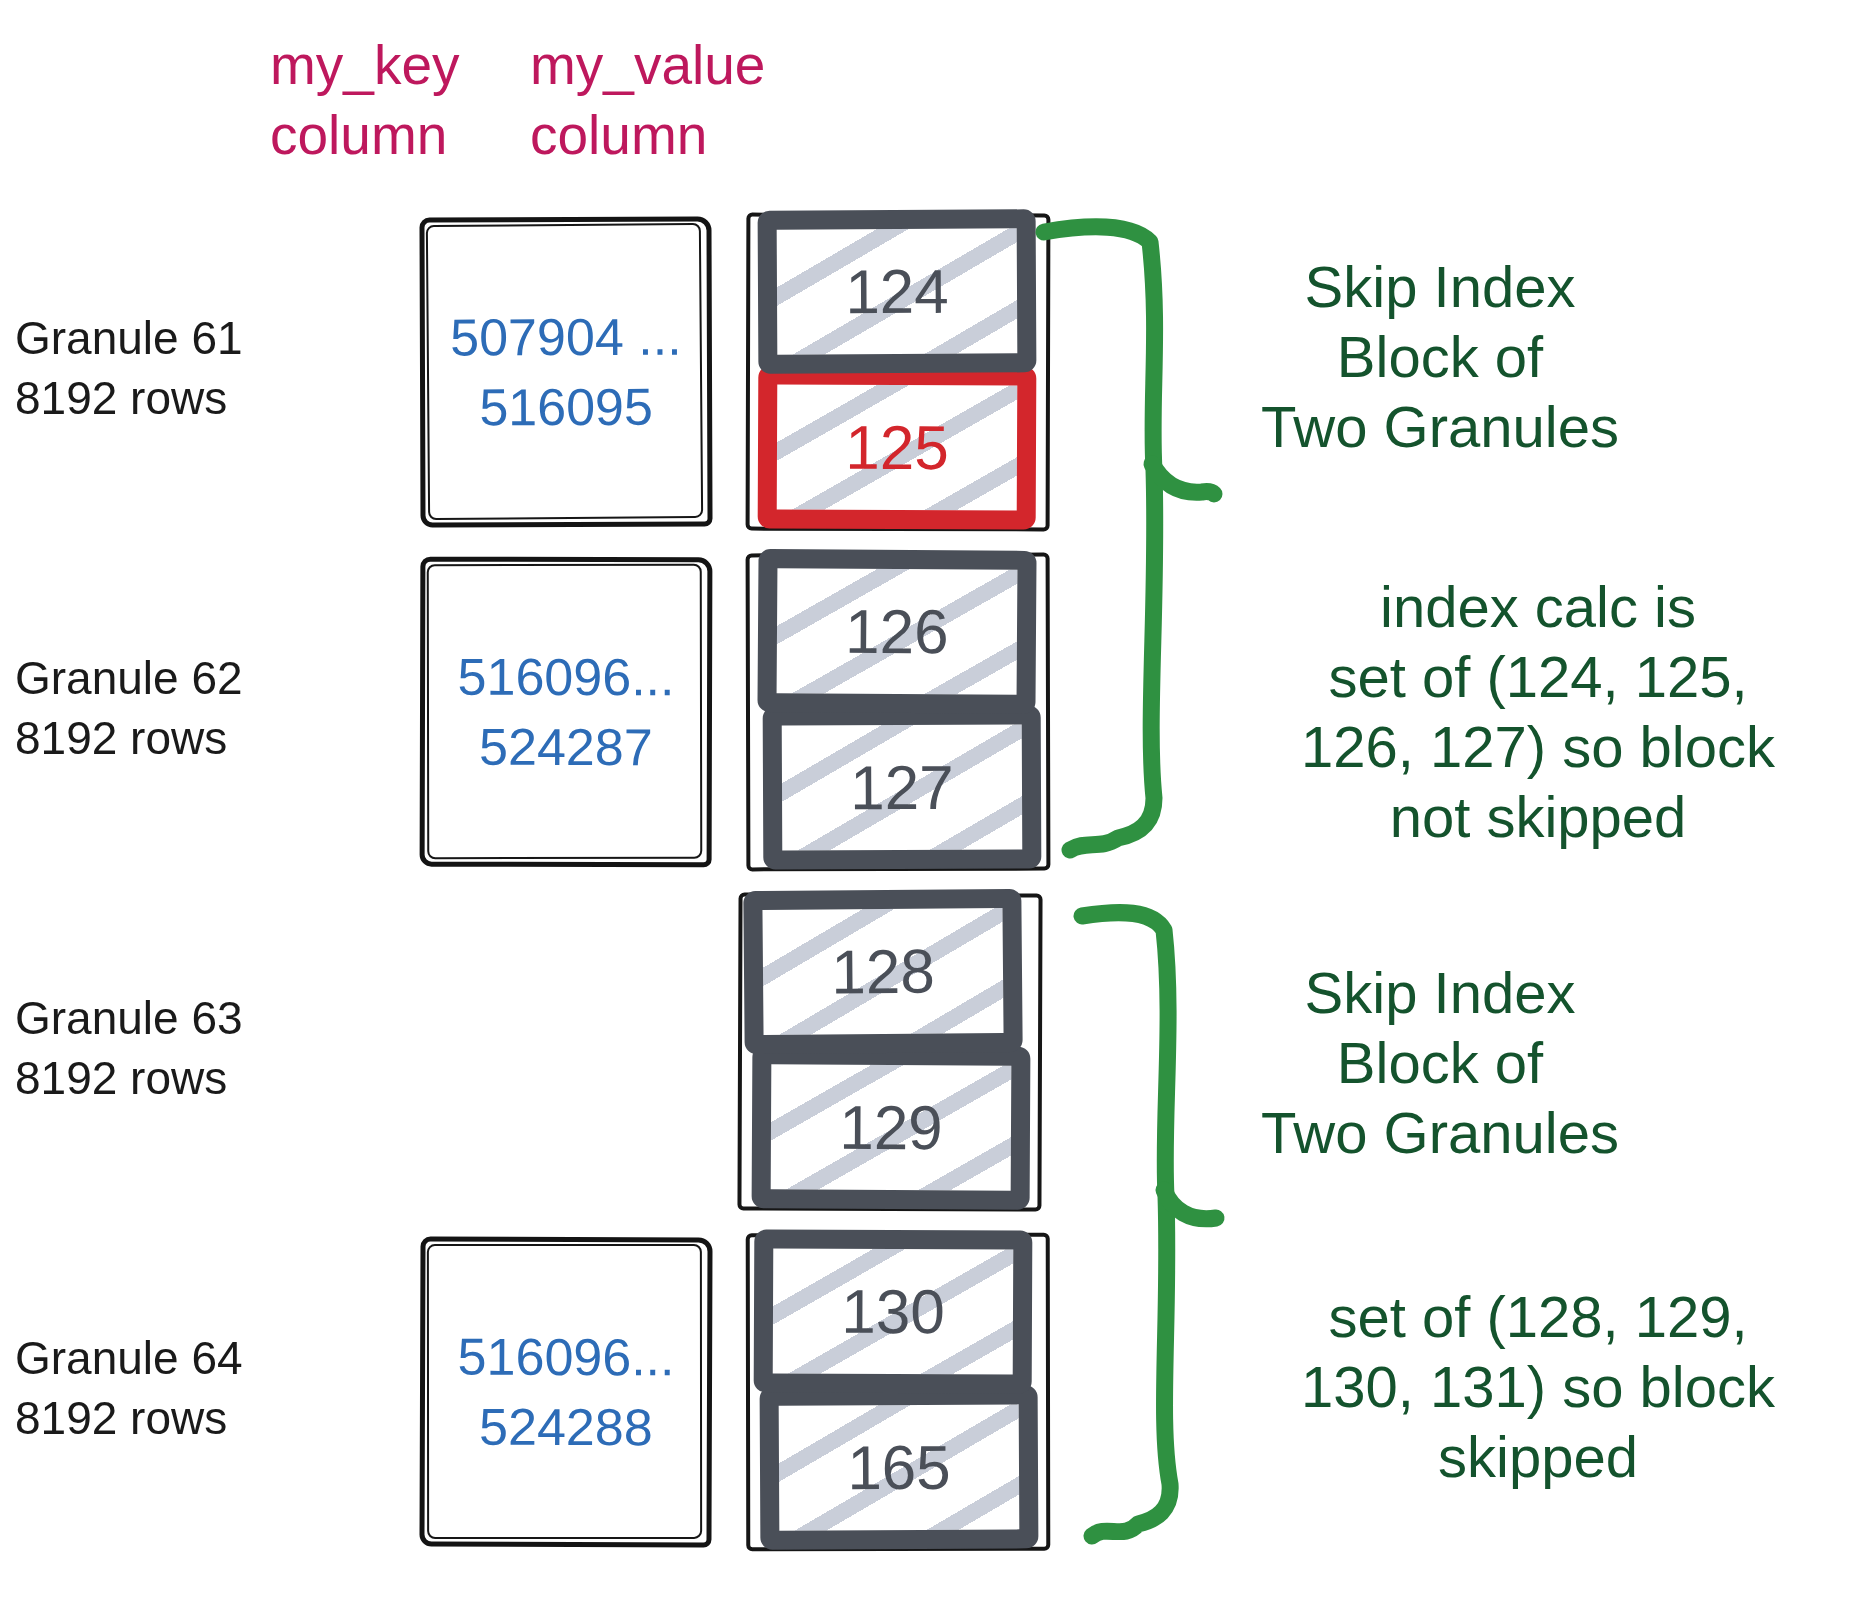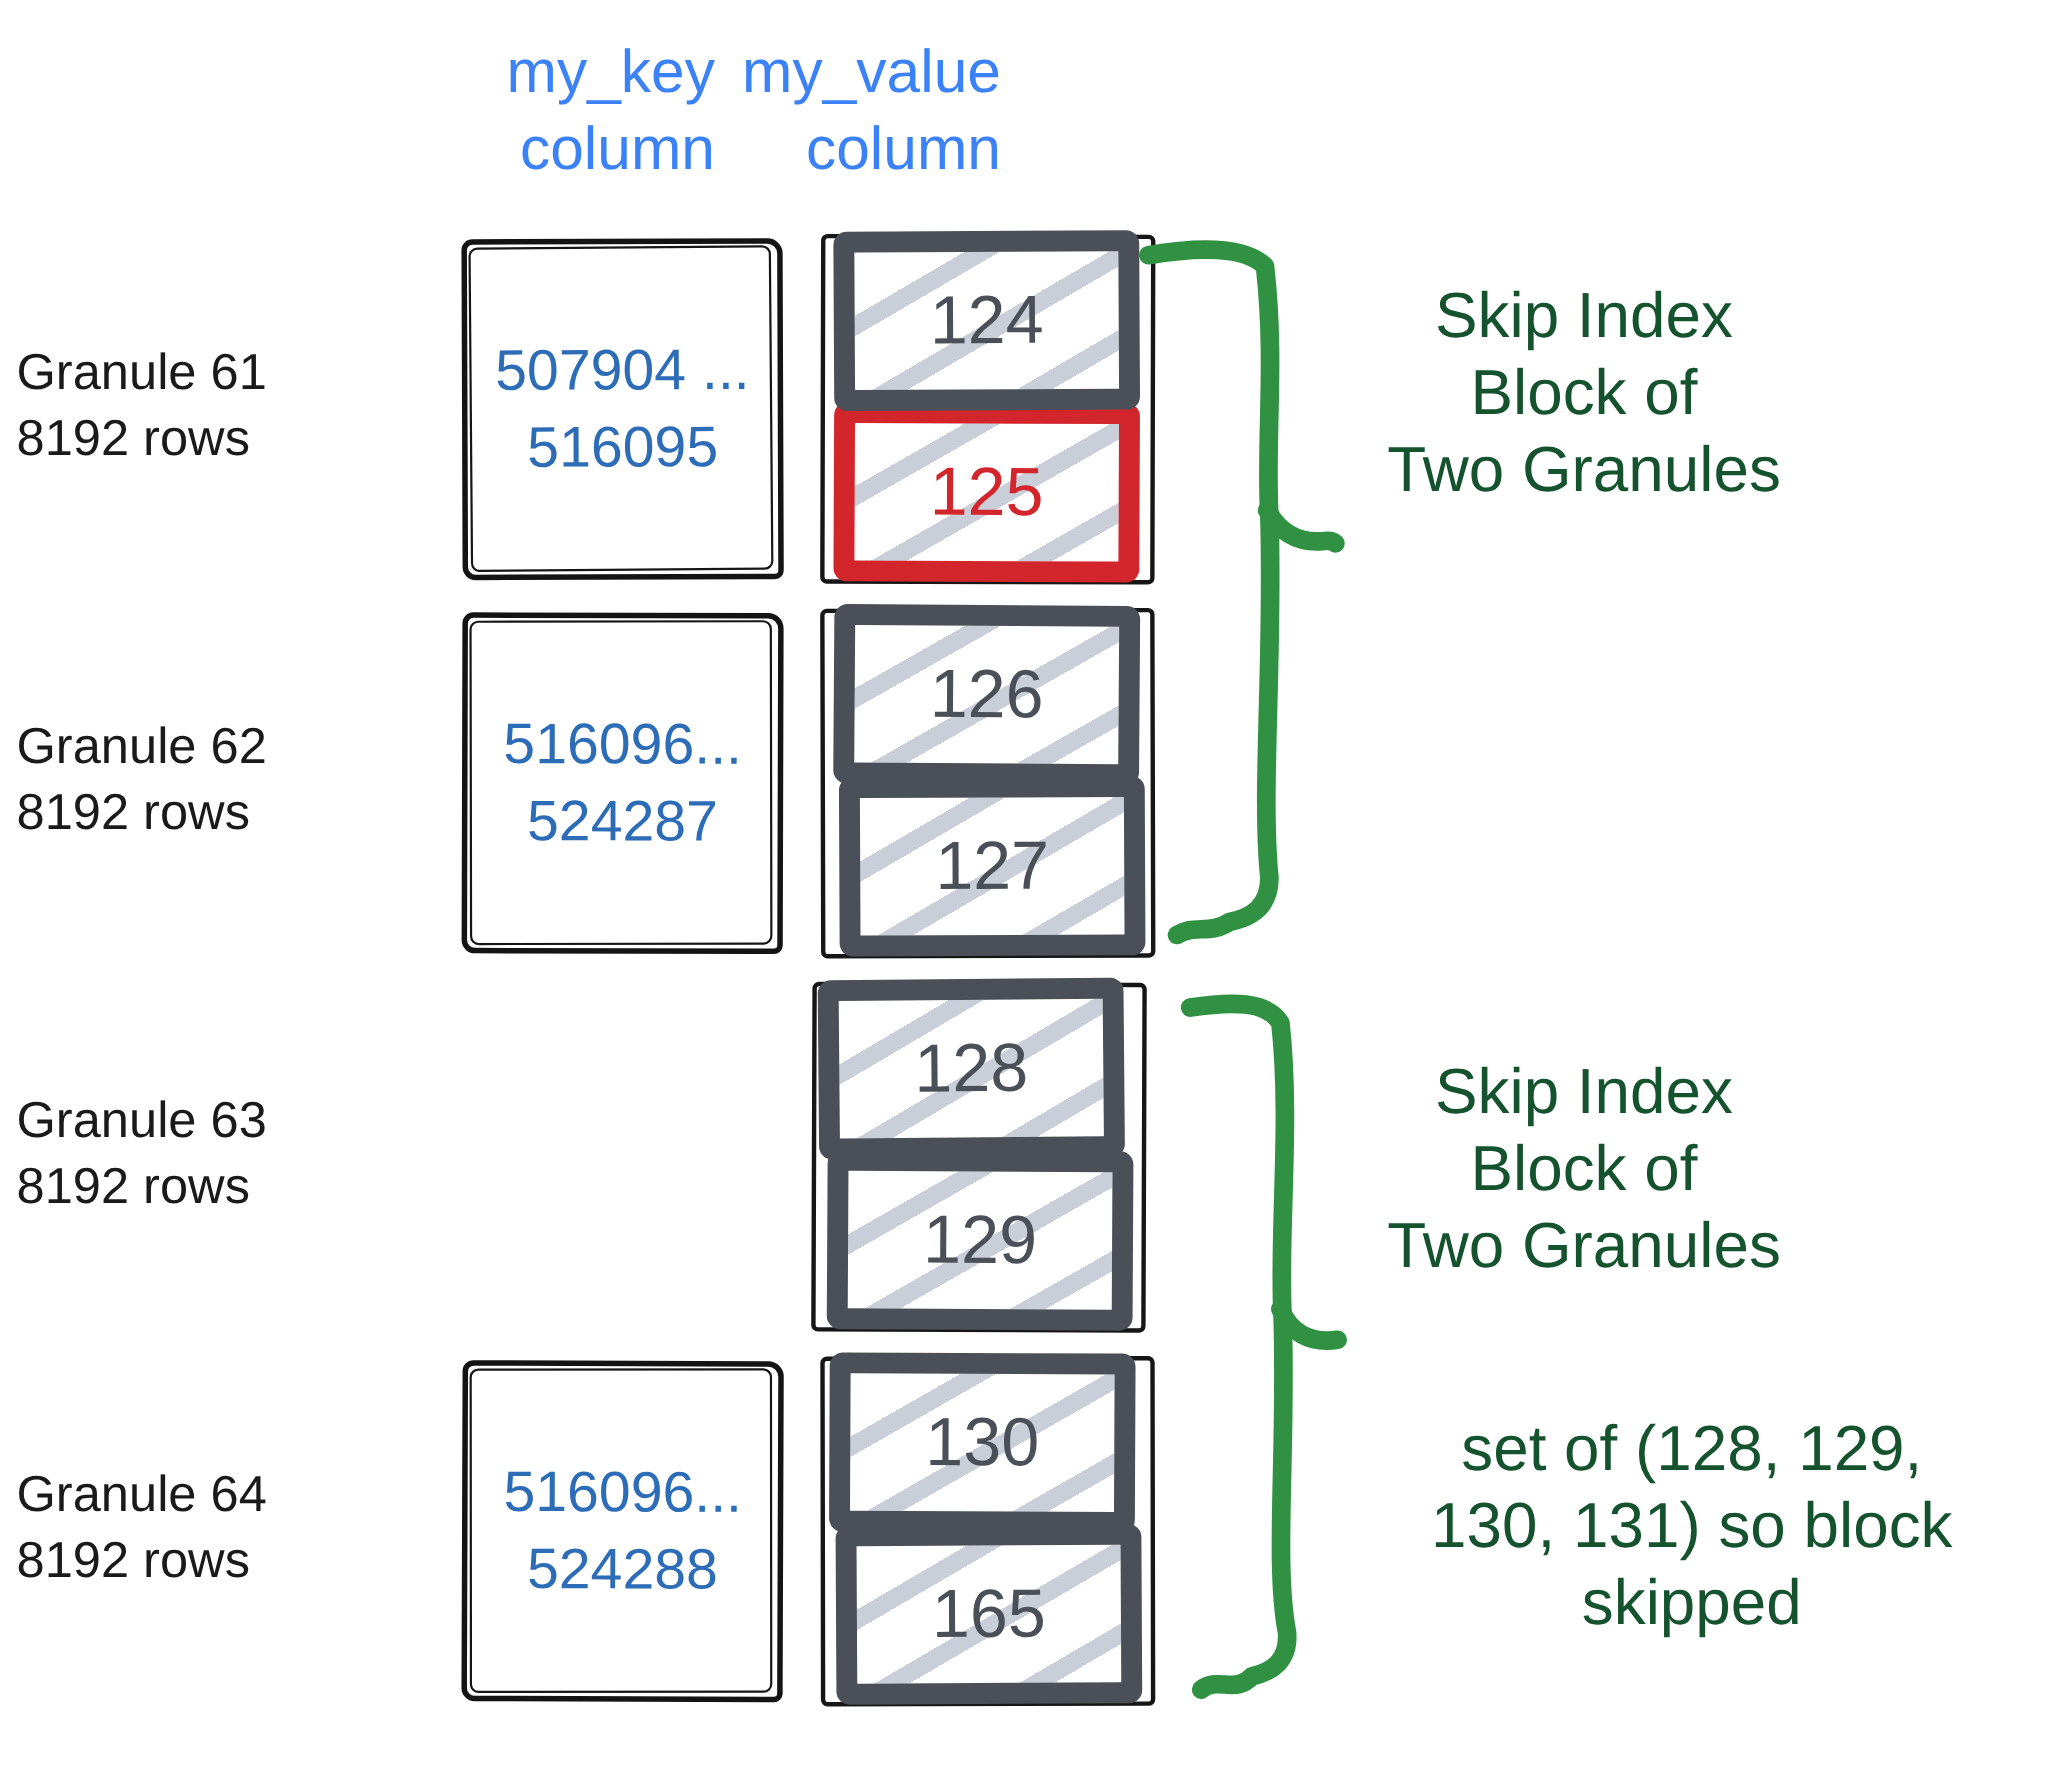--- a/index.html
+++ b/index.html
@@ -2,22 +2,22 @@
 <html><head>
 <meta charset="utf-8">
 <style>
   html,body{margin:0;padding:0;background:#ffffff;}
   .canvas{
     position:relative;width:1859px;height:1618px;background:#ffffff;overflow:hidden;
     font-family:"Liberation Sans","DejaVu Sans",sans-serif;
   }
   
   .col-header{
-    position:absolute;top:30px;width:380px;text-align:right;
-    font-size:55px;line-height:1.28;color:#3b82f6;white-space:pre-line;
+    position:absolute;top:30px;width:380px;text-align:left;
+    font-size:55px;line-height:1.28;color:#be185d;white-space:pre-line;
   }
   .key-header{left:270px;}
   .value-header{left:530px;}
   
   .glabel{
     position:absolute;left:15px;width:300px;text-align:left;
     font-size:46px;line-height:1.3;color:#1a1a1a;white-space:pre-line;
   }
   
   .keybox{
@@ -143,20 +143,24 @@
   <div class="vblock" style="top:1230px;z-index:3;transform:translateX(-4px) rotate(0.25deg)">
     <span class="num">130</span>
   </div>
   <div class="vblock" style="top:1386px;z-index:2;transform:translateX(2px) rotate(-0.3deg)">
     <span class="num">165</span>
   </div>
 
   <div class="green-text a1-title">Skip Index
 Block of
 Two Granules</div>
+  <div class="green-text a1-detail">index calc is
+set of (124, 125,
+126, 127) so block
+not skipped</div>
   <div class="green-text a2-title">Skip Index
 Block of
 Two Granules</div>
   <div class="green-text a2-detail">set of (128, 129,
 130, 131) so block
 skipped</div>
 
 </div>
 
 </body></html>

